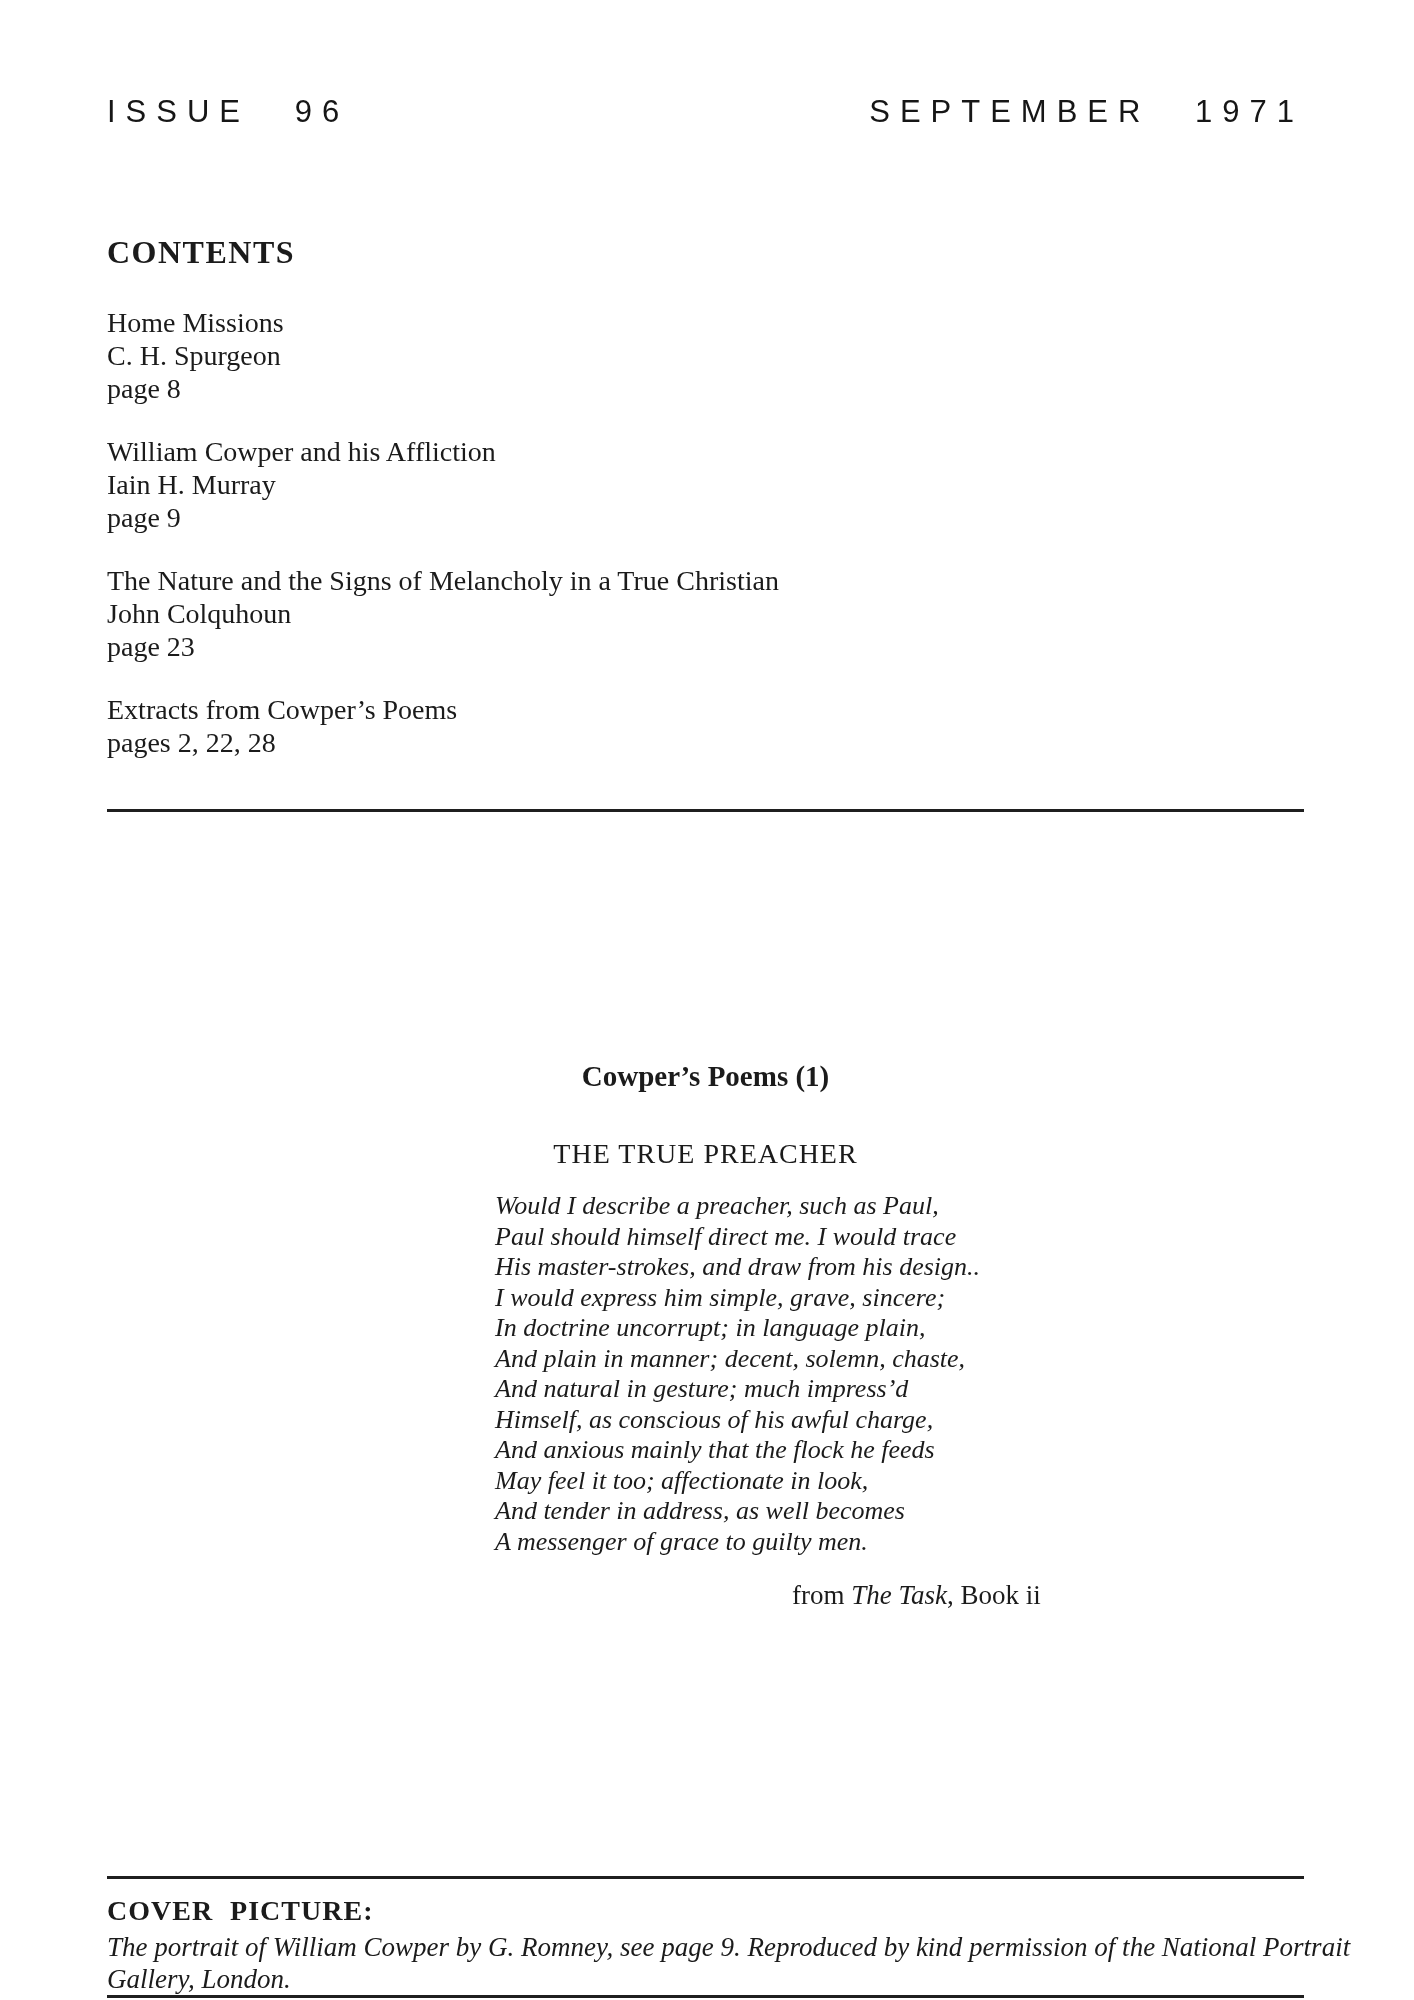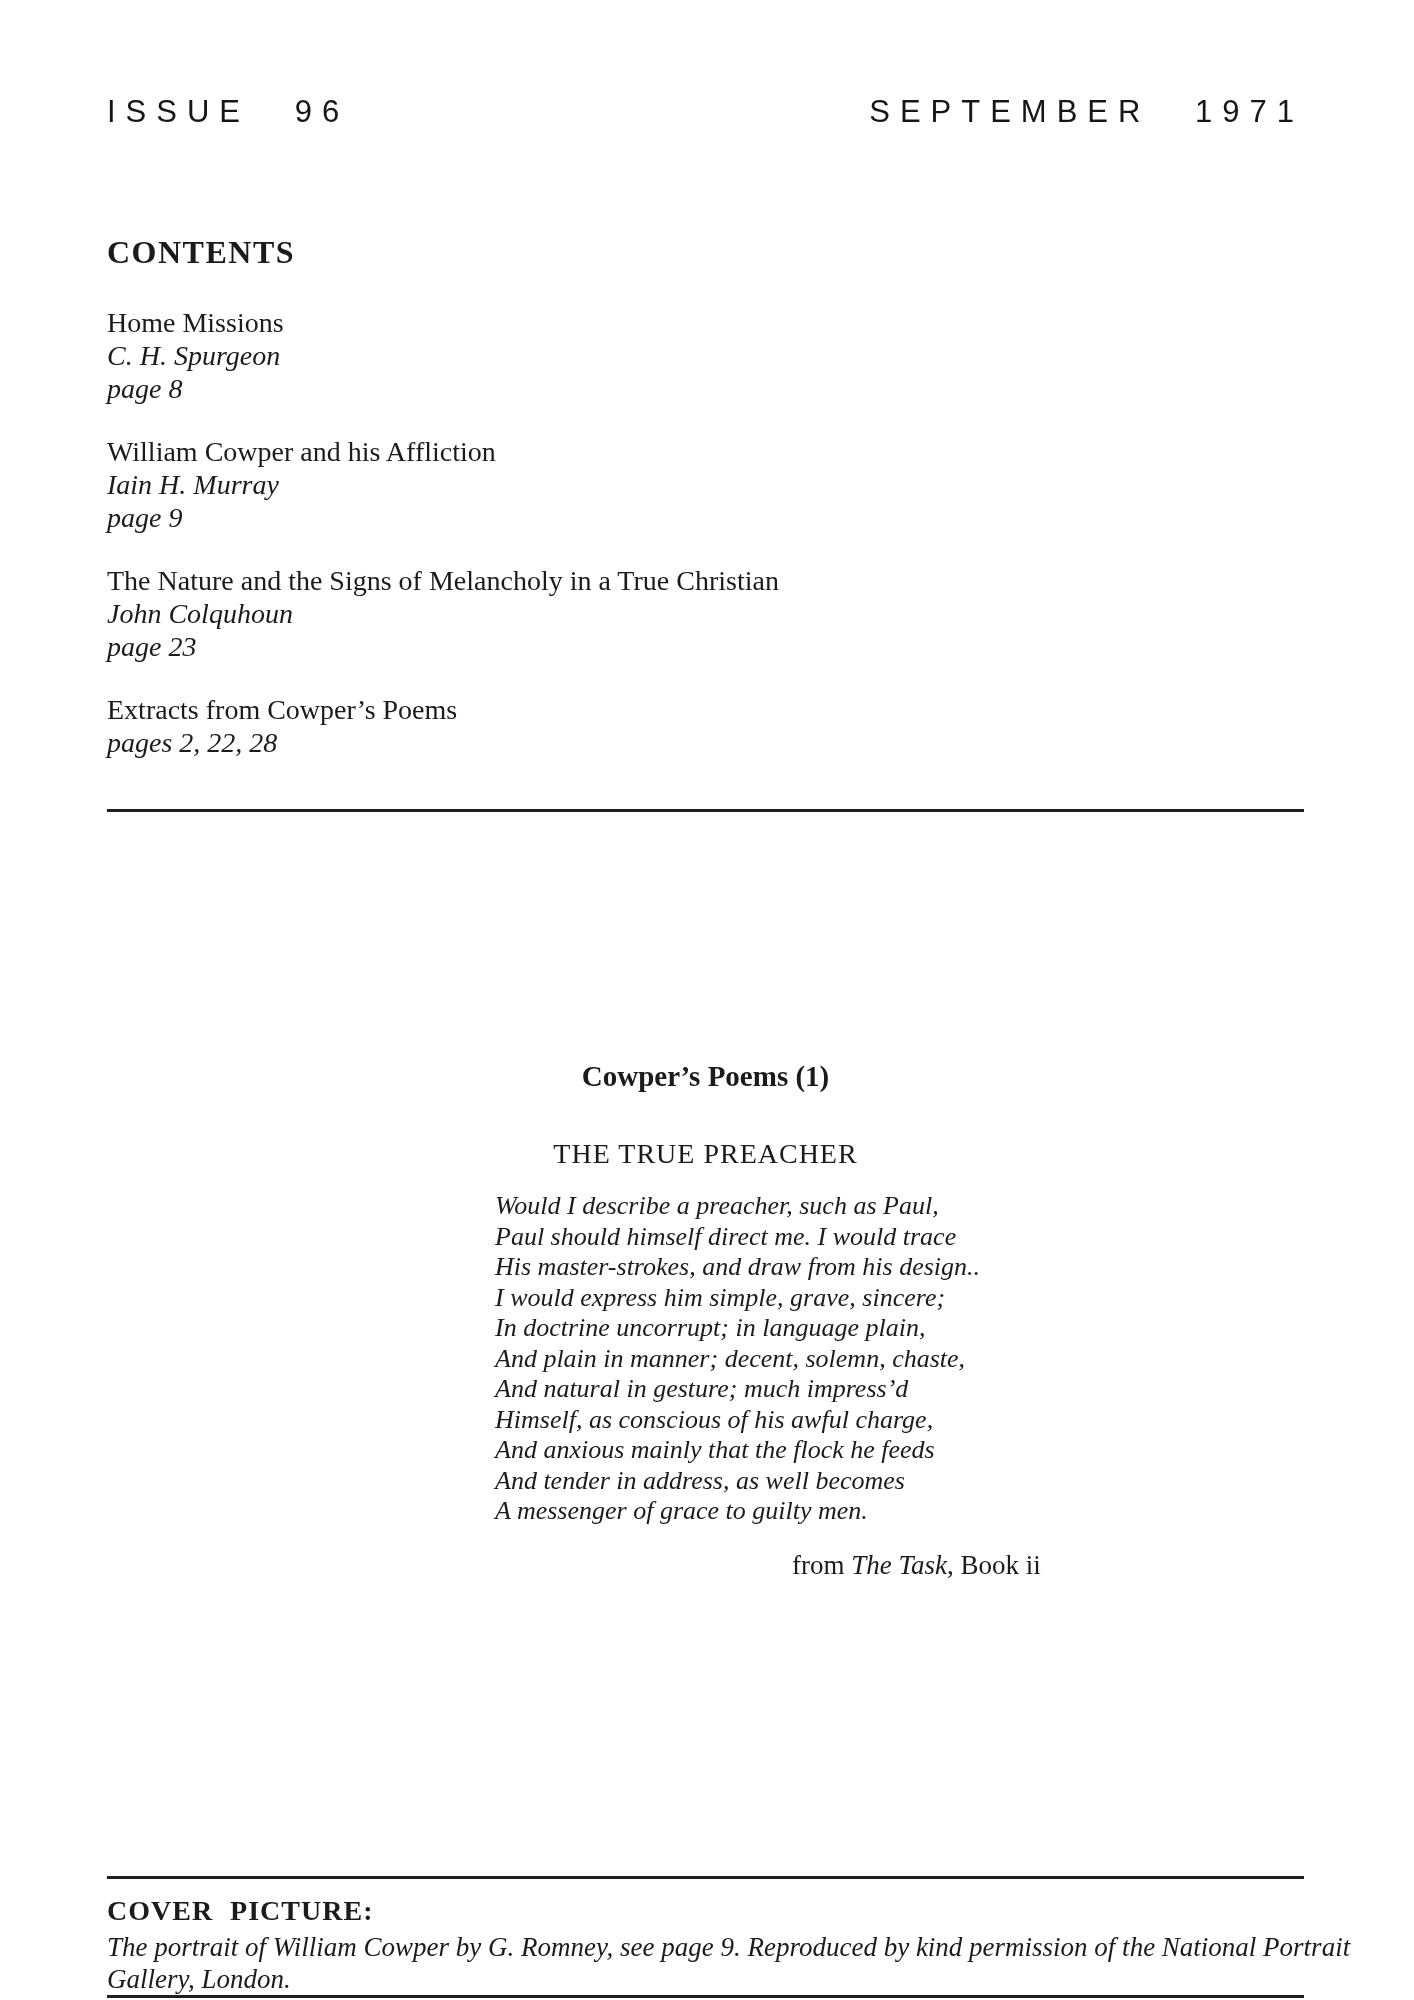--- a/index.html
+++ b/index.html
@@ -45,21 +45,21 @@
     line-height: 40px;
     font-weight: bold;
     letter-spacing: 1.5px;
   }
   .toc {
     margin-top: 34px;
     font-size: 28px;
     line-height: 33px;
   }
   .toc-entry { margin-bottom: 30px; }
-  .toc-author, .toc-pages { font-style: italic; }
+  .toc-author, .toc-pages { }
 
   .rule {
     border: none;
     border-top: 3px solid #1f1f1f;
     height: 0;
   }
   .mid-rule { margin-top: 50px; }
 
   
   .poem-section { text-align: center; }
@@ -163,20 +163,21 @@
       <div class="poem">
         <div class="poem-line">Would I describe a preacher, such as Paul,</div>
         <div class="poem-line">Paul should himself direct me. I would trace</div>
         <div class="poem-line">His master-strokes, and draw from his design..</div>
         <div class="poem-line">I would express him simple, grave, sincere;</div>
         <div class="poem-line">In doctrine uncorrupt; in language plain,</div>
         <div class="poem-line">And plain in manner; decent, solemn, chaste,</div>
         <div class="poem-line">And natural in gesture; much impress’d</div>
         <div class="poem-line">Himself, as conscious of his awful charge,</div>
         <div class="poem-line">And anxious mainly that the flock he feeds</div>
+        <div class="poem-line">May feel it too; affectionate in look,</div>
         <div class="poem-line">And tender in address, as well becomes</div>
         <div class="poem-line">A messenger of grace to guilty men.</div>
       </div>
 
       <div class="attribution">
         <span>from </span><span class="work">The Task</span><span>, Book ii</span>
       </div>
     </div>
 
   </div>

